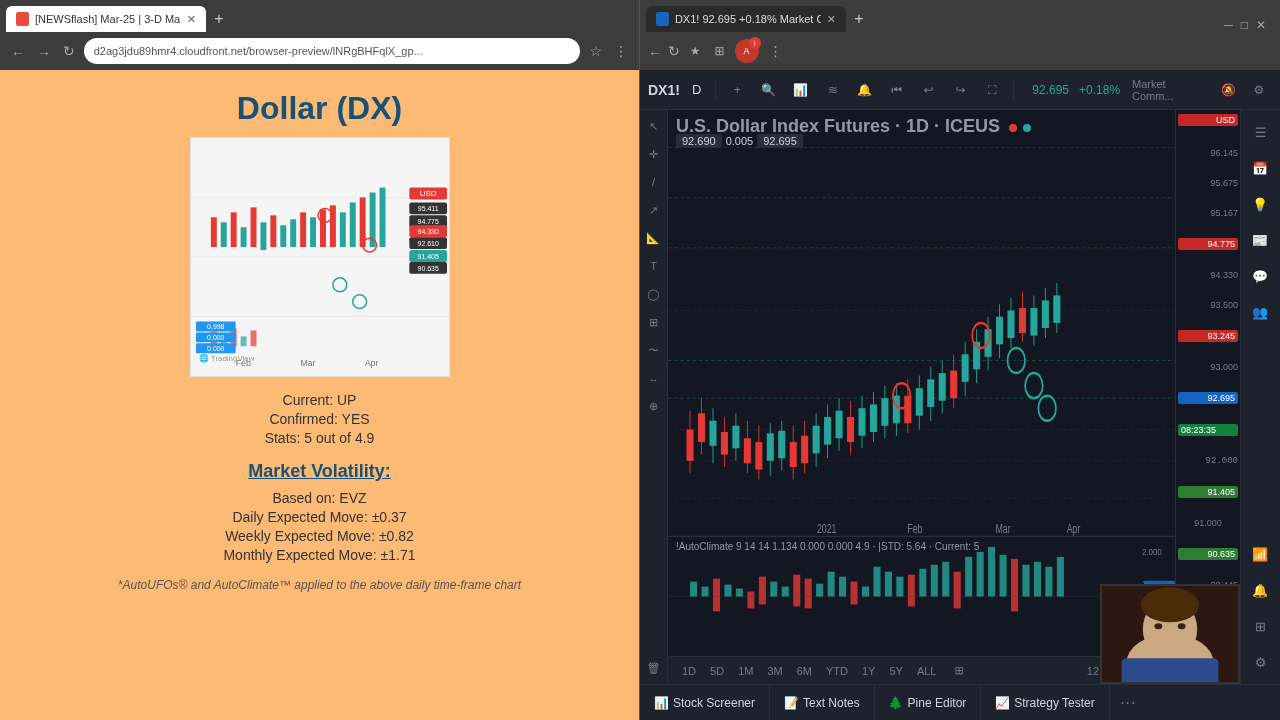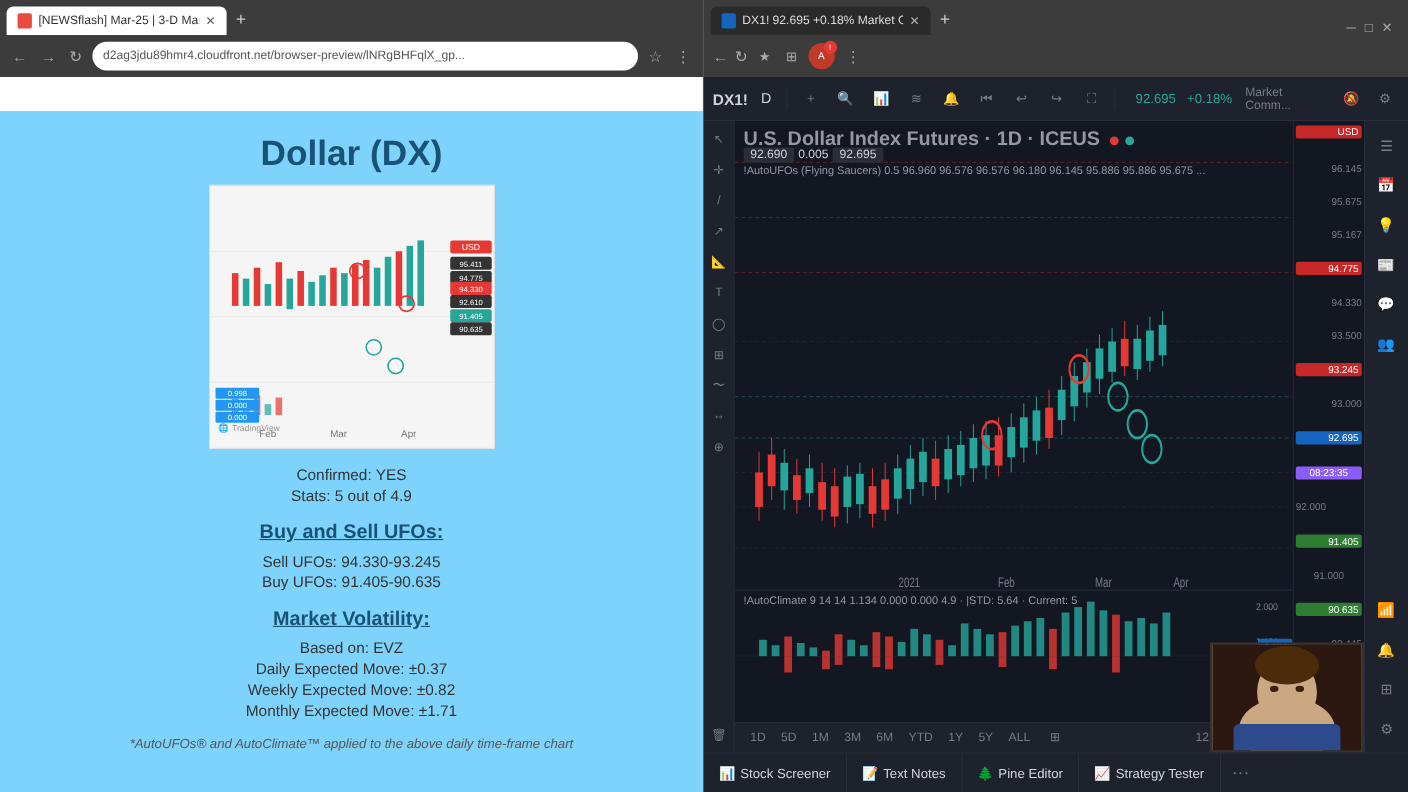--- a/index.html
+++ b/index.html
@@ -9,21 +9,21 @@
     .left-browser { width: 640px; height: 720px; background: #fff; display: flex; flex-direction: column; border-right: 1px solid #555; }
     .browser-chrome { height: 70px; background: #3c3c3c; display: flex; flex-direction: column; }
     .browser-tab-bar { height: 32px; background: #3c3c3c; display: flex; align-items: flex-end; padding: 0 6px; }
     .browser-tab { height: 26px; background: #fff; border-radius: 6px 6px 0 0; padding: 0 10px; display: flex; align-items: center; font-size: 12px; color: #333; max-width: 200px; gap: 6px; }
     .browser-tab .favicon { width: 14px; height: 14px; background: #e74c3c; border-radius: 2px; }
     .browser-tab .tab-close { color: #666; cursor: pointer; font-size: 11px; }
     .new-tab-btn { width: 26px; height: 26px; display: flex; align-items: center; justify-content: center; color: #ccc; font-size: 16px; cursor: pointer; }
     .browser-address-bar { height: 38px; background: #3c3c3c; display: flex; align-items: center; padding: 0 8px; gap: 6px; }
     .nav-btn { color: #aaa; font-size: 14px; cursor: pointer; padding: 3px; }
     .address-input { flex: 1; height: 26px; background: #fff; border-radius: 13px; padding: 0 10px; font-size: 11px; color: #333; border: none; display: flex; align-items: center; }
-    .browser-content { flex: 1; overflow-y: auto; background: #7dd3fc; padding: 20px 40px; margin-top: 31px; }
+    .browser-content { flex: 1; overflow-y: auto; background: #fdba74; padding: 20px 40px; }
     .dollar-title { font-size: 32px; font-weight: bold; color: #1a5276; margin-bottom: 10px; }
     .chart-img-placeholder { width: 260px; height: 240px; background: #f5f5f5; border: 1px solid #ddd; margin: 0 auto; display: flex; align-items: center; justify-content: center; overflow: hidden; position: relative; }
     .section-block { margin: 15px 0; text-align: center; }
     .section-title { font-size: 18px; font-weight: bold; color: #1a5276; text-decoration: underline; margin-bottom: 8px; }
     .section-item { font-size: 14px; color: #333; margin: 3px 0; }
     .note-text { font-size: 12px; color: #555; font-style: italic; text-align: center; margin: 10px 0; }
 
     
     .right-browser { width: 640px; height: 720px; background: #131722; display: flex; flex-direction: column; }
     .right-chrome { height: 70px; background: #3c3c3c; display: flex; flex-direction: column; }
@@ -165,29 +165,25 @@
           <rect x="5" y="185" width="40" height="10" fill="#2196f3" rx="1"></rect>
           <text x="25" y="193" font-size="7" fill="white" text-anchor="middle">0.998</text>
           <rect x="5" y="196" width="40" height="10" fill="#2196f3" rx="1"></rect>
           <text x="25" y="204" font-size="7" fill="white" text-anchor="middle">0.000</text>
           <rect x="5" y="207" width="40" height="10" fill="#2196f3" rx="1"></rect>
           <text x="25" y="215" font-size="7" fill="white" text-anchor="middle">0.000</text>
         </svg>
       </div>
 
       <div class="section-block">
+        <div class="section-item">Current:  UP</div>
         <div class="section-item">Confirmed: YES</div>
         <div class="section-item">Stats: 5 out of 4.9</div>
       </div>
 
-      <div class="section-block">
-        <div class="section-title">Buy and Sell UFOs:</div>
-        <div class="section-item">Sell UFOs: 94.330-93.245</div>
-        <div class="section-item">Buy UFOs: 91.405-90.635</div>
-      </div>
 
       <div class="section-block">
         <div class="section-title">Market Volatility:</div>
         <div class="section-item">Based on: EVZ</div>
         <div class="section-item">Daily Expected Move: ±0.37</div>
         <div class="section-item">Weekly Expected Move: ±0.82</div>
         <div class="section-item">Monthly Expected Move: ±1.71</div>
       </div>
 
       <div class="note-text">*AutoUFOs® and AutoClimate™ applied to the above daily time-frame chart</div>
@@ -276,21 +272,20 @@
           <div style="position:absolute;top:6px;left:8px;z-index:2;">
             <span style="font-size:18px;color:#9598a1;font-weight:bold;">U.S. Dollar Index Futures · 1D · ICEUS</span>
             <span style="display:inline-block;width:8px;height:8px;background:#e53935;border-radius:50%;margin-left:4px;"></span>
             <span style="display:inline-block;width:8px;height:8px;background:#26a69a;border-radius:50%;margin-left:2px;"></span>
           </div>
           <div style="position:absolute;top:24px;left:8px;z-index:2;display:flex;gap:4px;align-items:center;">
             <span style="background:#2a2e39;padding:1px 6px;border-radius:2px;font-size:11px;color:#d1d4dc;">92.690</span>
             <span style="font-size:11px;color:#d1d4dc;">0.005</span>
             <span style="background:#2a2e39;padding:1px 6px;border-radius:2px;font-size:11px;color:#d1d4dc;">92.695</span>
           </div>
-          <div style="position:absolute;top:40px;left:8px;z-index:2;font-size:10px;color:#9598a1;max-width:520px;overflow:hidden;white-space:nowrap;">!AutoUFOs (Flying Saucers) 0.5   96.960   96.576   96.576   96.180   96.145   95.886   95.886   95.675 ...</div>
 
           
           <svg class="chart-svg" viewBox="0 0 575 340" preserveAspectRatio="none">
 
             <rect width="575" height="340" fill="#131722"></rect>
 
             <line x1="0" y1="340" x2="575" y2="340" stroke="#2a2e39" stroke-width="0.5"></line>
 
             <line x1="0" y1="30" x2="575" y2="30" stroke="#e53935" stroke-width="0.5" stroke-dasharray="4,3" opacity="0.6"></line>
             <line x1="0" y1="70" x2="575" y2="70" stroke="#e53935" stroke-width="0.5" stroke-dasharray="4,3" opacity="0.6"></line>
@@ -467,22 +462,22 @@
         <div style="background:#c62828;color:white;font-size:9px;text-align:right;padding:1px 3px;border-radius:2px;margin-bottom:2px;">USD</div>
         <div style="font-size:9px;color:#787b86;text-align:right;">96.145</div>
         <div style="font-size:9px;color:#787b86;text-align:right;">95.675</div>
         <div style="font-size:9px;color:#787b86;text-align:right;">95.167</div>
         <div style="background:#c62828;color:white;font-size:9px;text-align:right;padding:1px 3px;border-radius:2px;">94.775</div>
         <div style="font-size:9px;color:#787b86;text-align:right;">94.330</div>
         <div style="font-size:9px;color:#787b86;text-align:right;">93.500</div>
         <div style="background:#c62828;color:white;font-size:9px;text-align:right;padding:1px 3px;border-radius:2px;">93.245</div>
         <div style="font-size:9px;color:#787b86;text-align:right;">93.000</div>
         <div style="background:#1565c0;color:white;font-size:9px;text-align:right;padding:1px 3px;border-radius:2px;">92.695</div>
-        <div style="background:#8b5cf6;color:white;font-size:9px;text-align:center;padding:1px 3px;border-radius:2px;">08:23:35</div>
-        <div style="font-size:9px;color:#787b86;">92.000</div>
+        <div style="background:#15803d;color:white;font-size:9px;text-align:left;padding:1px 3px;border-radius:2px;">08:23:35</div>
+        <div style="font-size:9px;color:#787b86;text-align:right;font-family:Liberation Mono, monospace;">92.000</div>
         <div style="background:#2e7d32;color:white;font-size:9px;text-align:right;padding:1px 3px;border-radius:2px;">91.405</div>
         <div style="font-size:9px;color:#787b86;text-align:center;">91.000</div>
         <div style="background:#2e7d32;color:white;font-size:9px;text-align:right;padding:1px 3px;border-radius:2px;">90.635</div>
         <div style="font-size:9px;color:#787b86;text-align:right;">90.445</div>
         <div style="font-size:9px;color:#787b86;text-align:right;">90.000</div>
         <div style="font-size:9px;color:#787b86;text-align:right;">89.795</div>
         <div style="font-size:9px;color:#787b86;text-align:right;">89.165</div>
       </div>
 
       <div class="right-sidebar">

